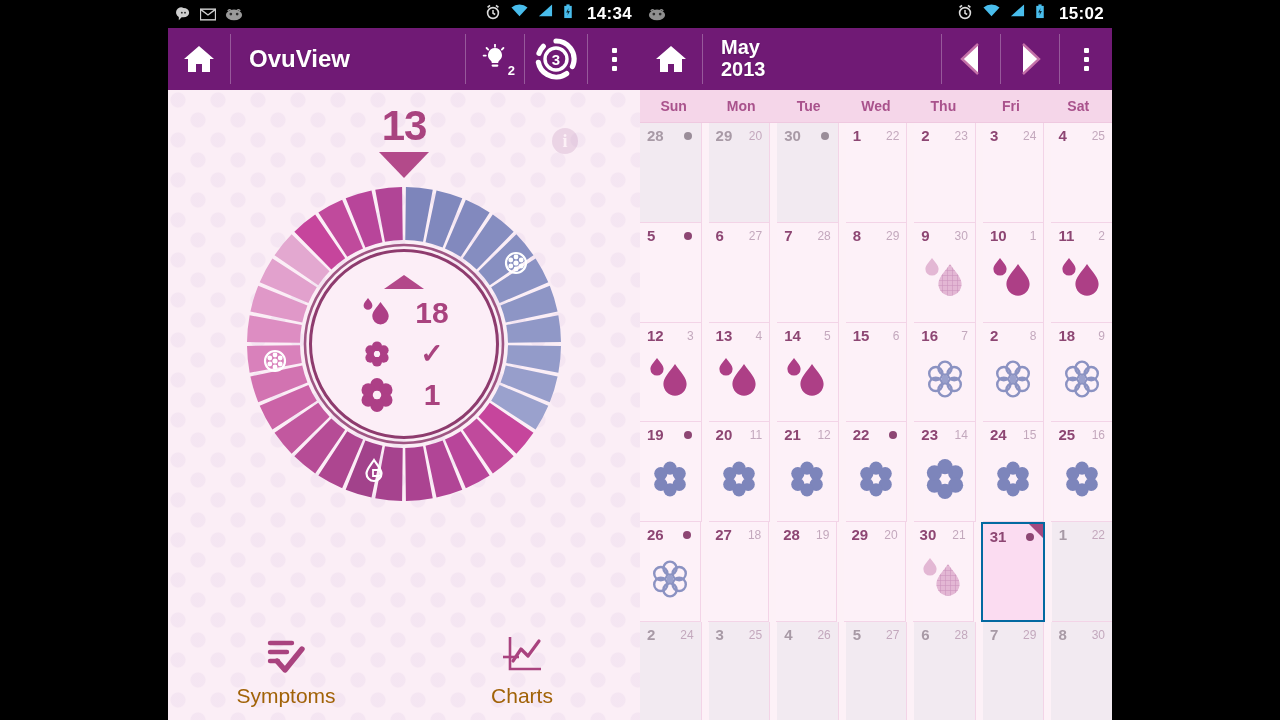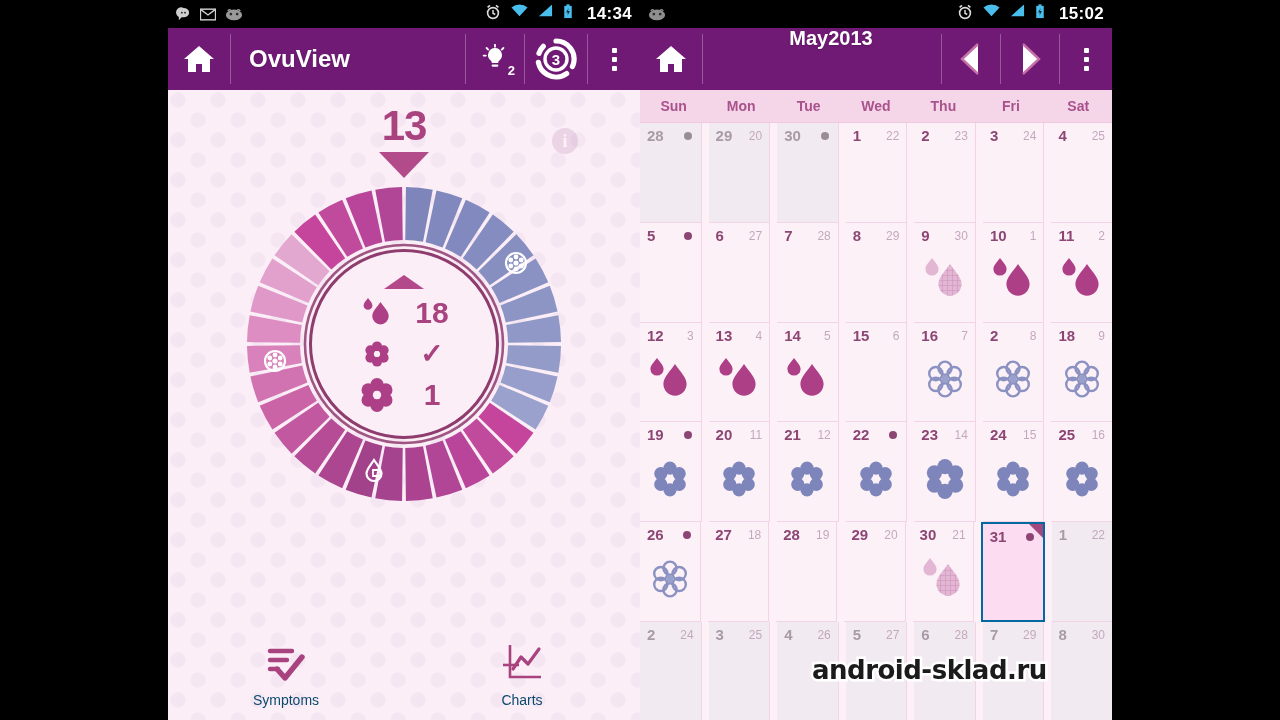--- a/index.html
+++ b/index.html
@@ -21,21 +21,21 @@
   .sb-ico{ display:block; }
 
   
   .actionbar{ height:62px; background:#701a75; display:flex; align-items:stretch;
     color:#fff; }
   .ab-sep{ width:1px; background:rgba(255,255,255,.28); margin:6px 0; }
   .ab-home{ width:62px; display:flex; align-items:center; justify-content:center;
     cursor:pointer; }
   .ab-title{ flex:1; display:flex; align-items:center; padding-left:18px;
     font-size:24px; font-weight:bold; text-shadow:0 1px 2px rgba(0,0,0,.18); }
-  .ab-title-two{ flex:1; display:flex; justify-content:center;
+  .ab-title-two{ flex:1; display:flex; flex-direction:column; justify-content:center;
     padding-left:18px; line-height:1.08; }
   .ab-title-two span{ font-size:20px; font-weight:bold;
     text-shadow:0 1px 2px rgba(0,0,0,.18); }
   .ab-btn{ width:58px; display:flex; align-items:center; justify-content:center;
     cursor:pointer; position:relative; }
   .ab-btn.wide{ width:62px; }
   .bulb-sub{ position:absolute; right:9px; bottom:12px; font-size:13px;
     font-weight:bold; }
   .cyc-num{ position:absolute; font-size:15px; font-weight:bold; color:#fff;
     left:50%; top:50%; transform:translate(-50%,-50%); }
@@ -76,21 +76,21 @@
   .inner-ic{ width:40px; display:flex; align-items:center; justify-content:center; }
   .inner-val{ width:38px; font-size:30px; font-weight:bold; color:#a9437f;
     text-align:center; line-height:1; }
   .inner-val.chk{ font-size:28px; }
 
   
   .botnav{ position:absolute; left:0; right:0; bottom:0; height:118px;
     display:flex; align-items:flex-end; }
   .nav-item{ flex:1; display:flex; flex-direction:column; align-items:center;
     gap:9px; padding-bottom:12px; cursor:pointer; }
-  .nav-label{ font-size:14px; color:#0c4a6e; }
+  .nav-label{ font-size:21px; color:#a16207; }
 
   
   .dow{ height:32px; background:#f5d6e9; display:flex; align-items:center; }
   .dow div{ flex:1; text-align:center; font-size:14px; font-weight:bold;
     color:#a9528c; }
   .grid{ height:600px; display:flex; flex-direction:column;
     border-top:1px solid #efc9e0; }
   .wk{ flex:1; display:flex;gap:7px; }
   .cell{ flex:1; position:relative; border-right:1px solid #f3d4e7;
     border-bottom:1px solid #f3d4e7; background:#fdf1f8;
@@ -753,14 +753,13 @@
             <span class="d-sub">29</span>
           </div>
           <div class="cell out">
             <span class="d-main">8</span>
             <span class="d-sub">30</span>
           </div>
         </div>
       </div>
   </div>
 
-  <div class="wm">android-sklad.ru</div>
 </div>
 
 </body></html>

